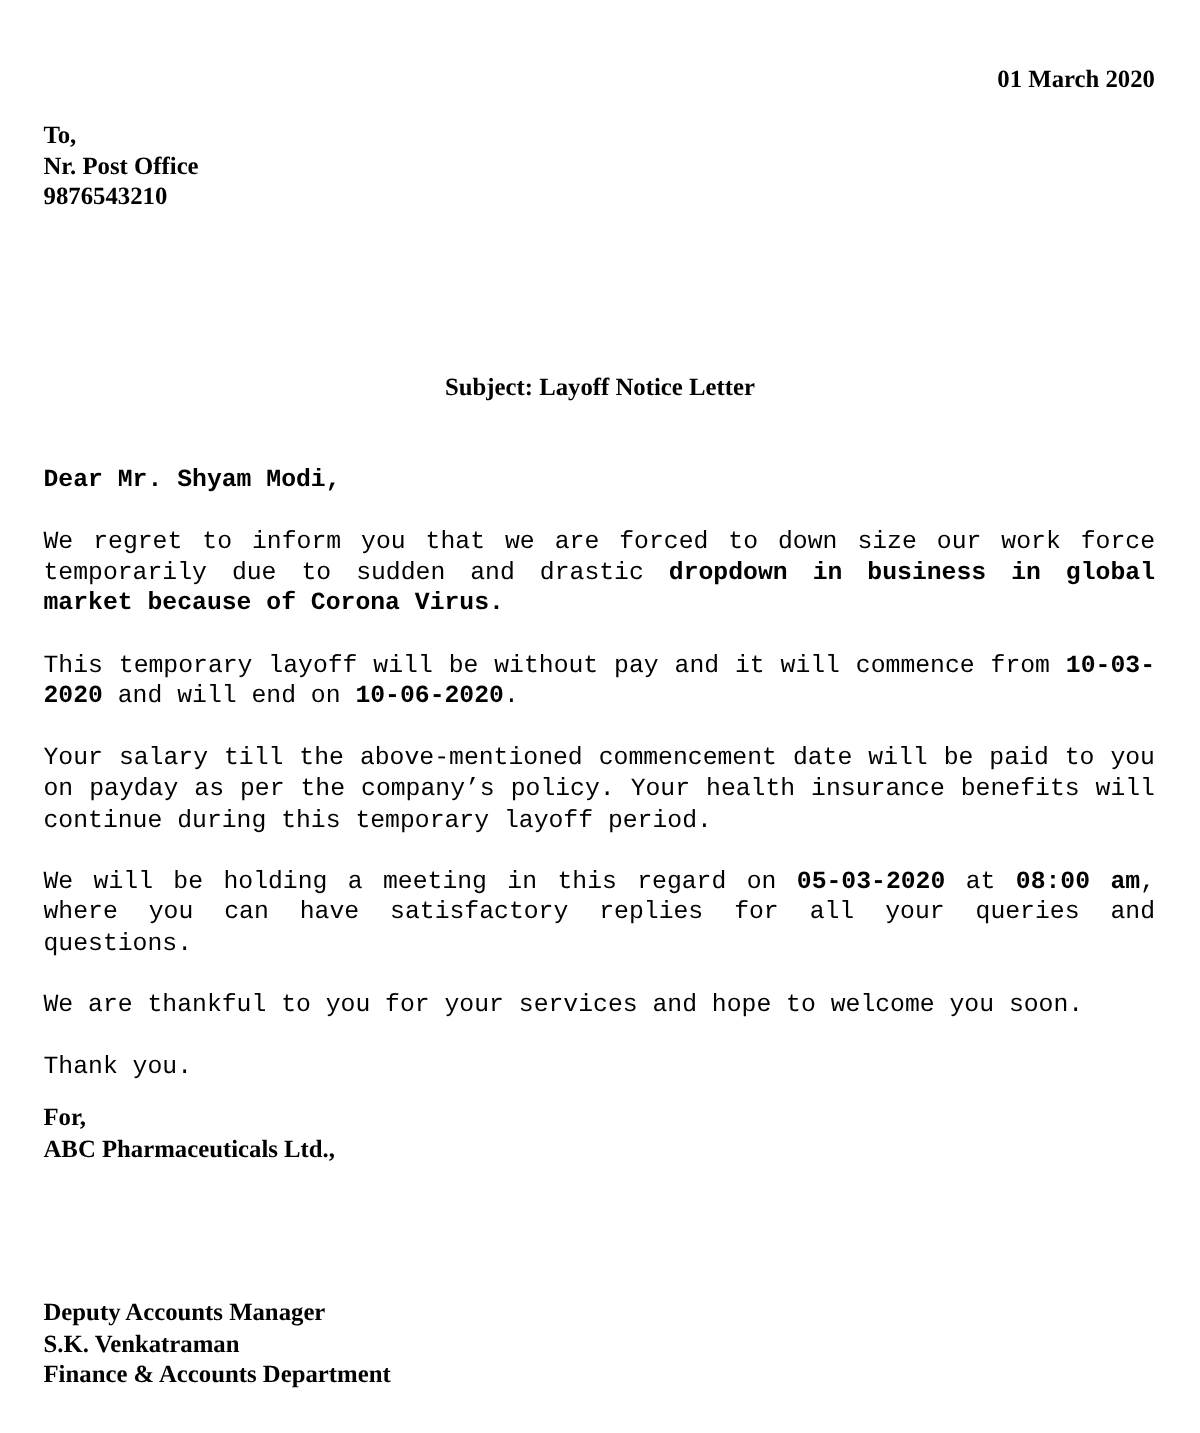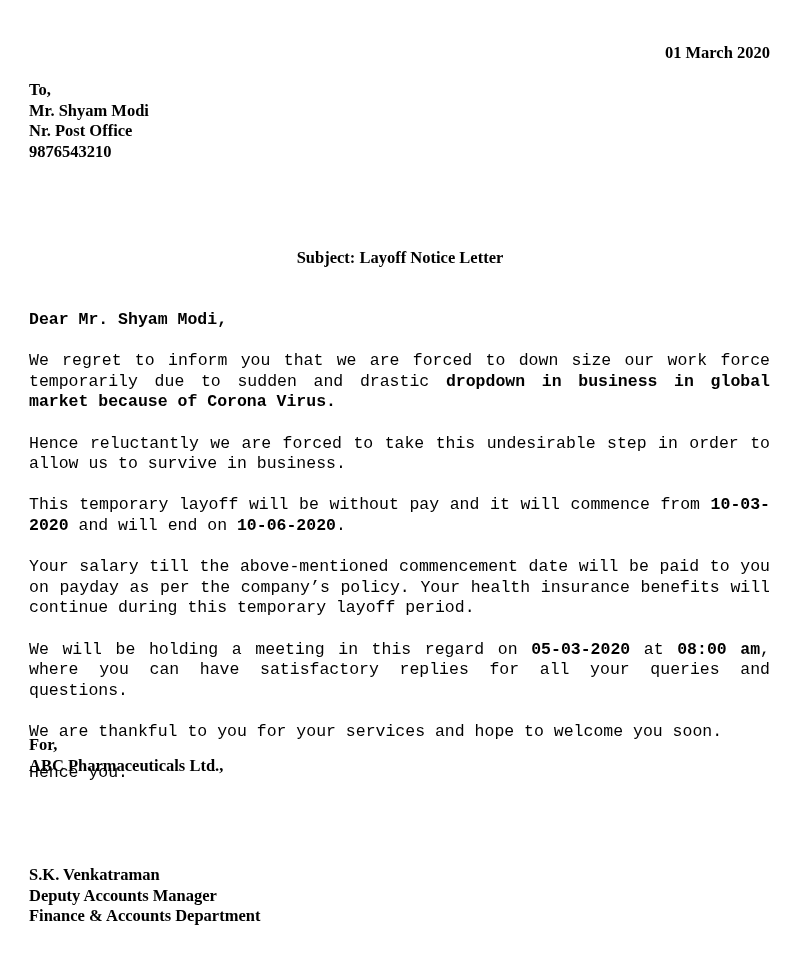--- a/index.html
+++ b/index.html
@@ -18,48 +18,46 @@
   .sign.person { top: 865px; }
   b { font-weight: bold; }
 </style>
 </head>
 <body>
 
 <div class="date">01 March 2020</div>
 
 <div class="to-block">
   <div>To,</div>
-  <div>Mr. Shyam Modi</div>
   <div>Nr. Post Office</div>
   <div>9876543210</div>
 </div>
 
 <div class="subject">Subject: Layoff Notice Letter</div>
 
 <div class="body-block">
   <p class="salute">Dear Mr. Shyam Modi,</p>
 
   <p><span>We regret to inform you that we are forced to down size our work force temporarily due to sudden and drastic </span><b>dropdown in business in global market because of Corona Virus.</b></p>
 
-  <p>Hence reluctantly we are forced to take this undesirable step in order to allow us to survive in business.</p>
 
   <p><span>This temporary layoff will be without pay and it will commence from </span><b>10-03-2020</b><span> and will end on </span><b>10-06-2020</b><span>.</span></p>
 
 
   <p>Your salary till the above-mentioned commencement date will be paid to you on payday as per the company’s policy. Your health insurance benefits will continue during this temporary layoff period.</p>
 
   <p><span>We will be holding a meeting in this regard on </span><b>05-03-2020</b><span> at </span><b>08:00 am</b><span>, where you can have satisfactory replies for all your queries and questions.</span></p>
 
   <p>We are thankful to you for your services and hope to welcome you soon.</p>
 
-  <p>Hence you.</p>
+  <p>Thank you.</p>
 </div>
 
 <div class="sign for">
   <div>For,</div>
   <div>ABC Pharmaceuticals Ltd.,</div>
 </div>
 
 <div class="sign person">
+  <div>Deputy Accounts Manager</div>
   <div>S.K. Venkatraman</div>
-  <div>Deputy Accounts Manager</div>
   <div>Finance &amp; Accounts Department</div>
 </div>
 
 </body></html>

